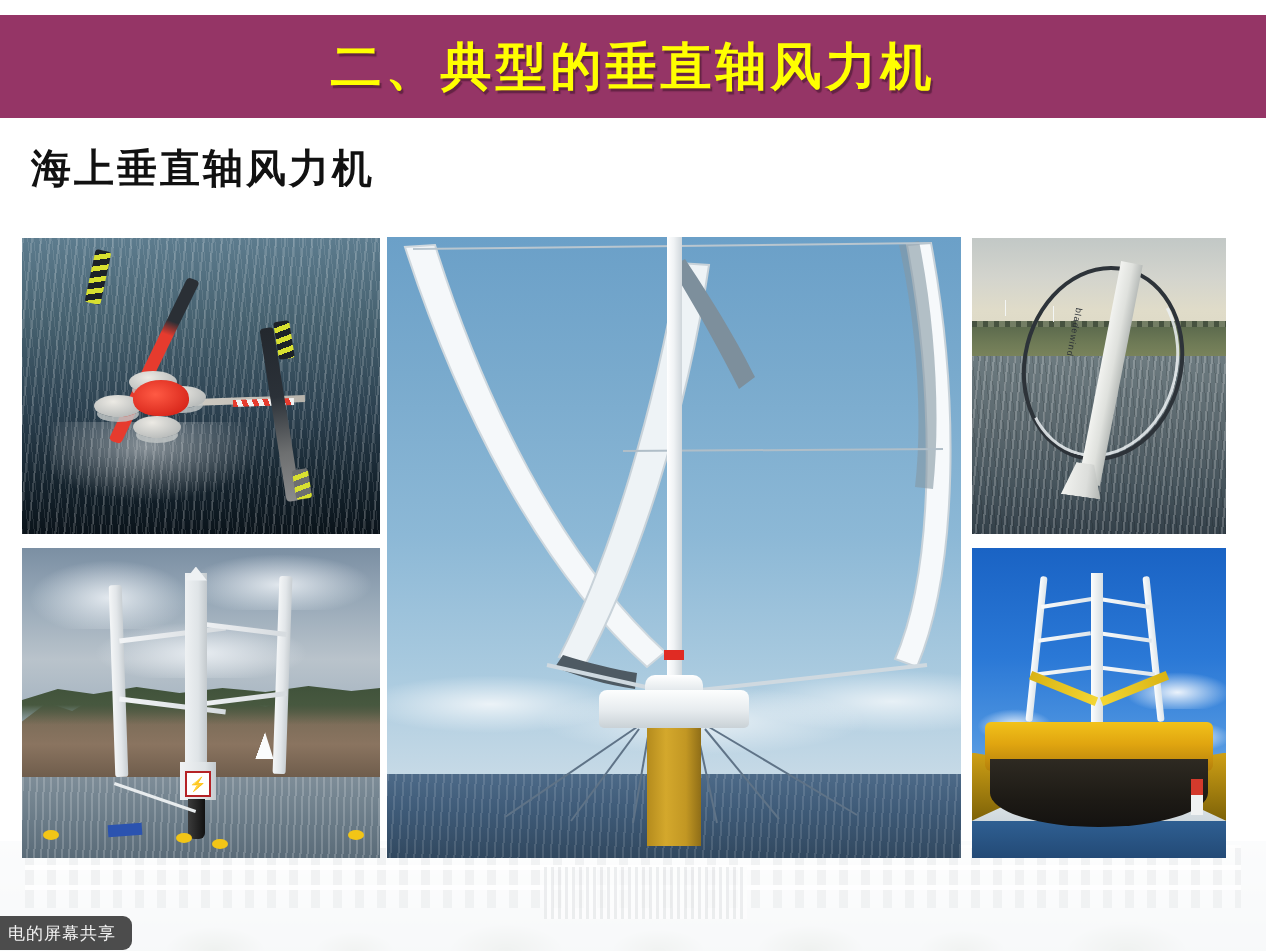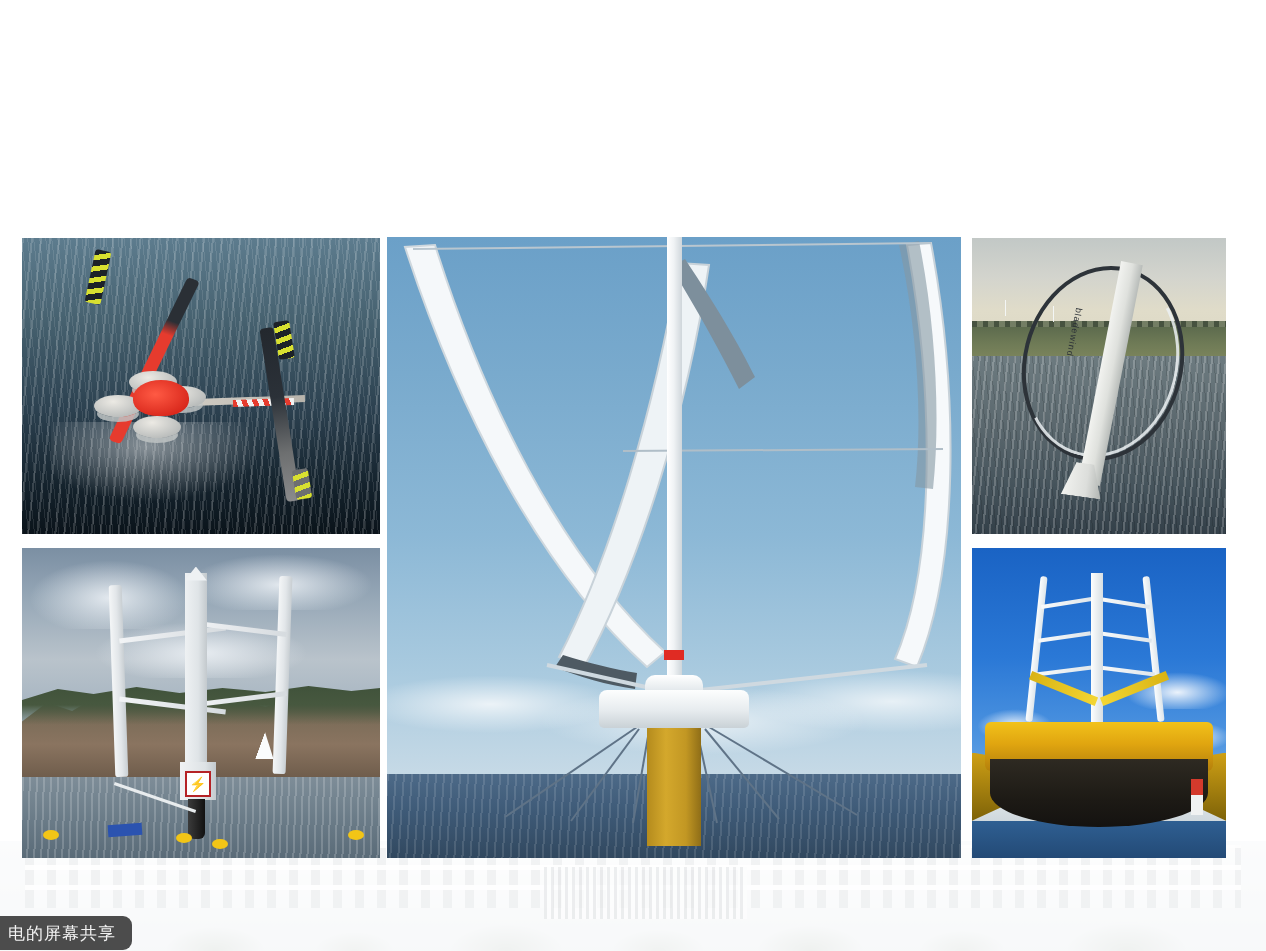--- a/index.html
+++ b/index.html
@@ -547,21 +547,25 @@
 
   <div id="bottom-watermark">
     <div class="bw-sky"></div>
     <div class="bw-building"></div>
     <div class="bw-floor" style="top:24px;"></div>
     <div class="bw-floor" style="top:44px;"></div>
     <div class="bw-center"></div>
     <div class="bw-trees"></div>
   </div>
 
-
+  <div id="title-band">
+    <div id="title-text">二、典型的垂直轴风力机</div>
+  </div>
+
+  <div id="subtitle">海上垂直轴风力机</div>
 
   <div class="photo" id="photo-offshore-floating-vawt">
     <div class="inner">
       <div class="sea"></div>
       <div class="wake"></div>
       <div class="arm-left"></div>
       <div class="arm-left-tip"></div>
       <div class="cross-bar"></div>
       <div class="cross-stripe"></div>
       <div class="arm-right"></div>

